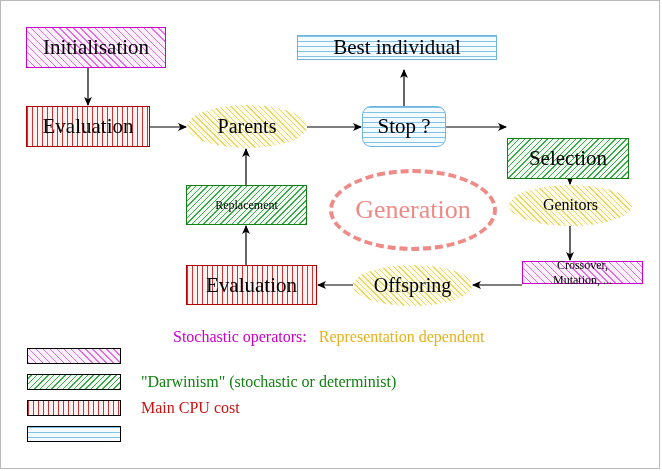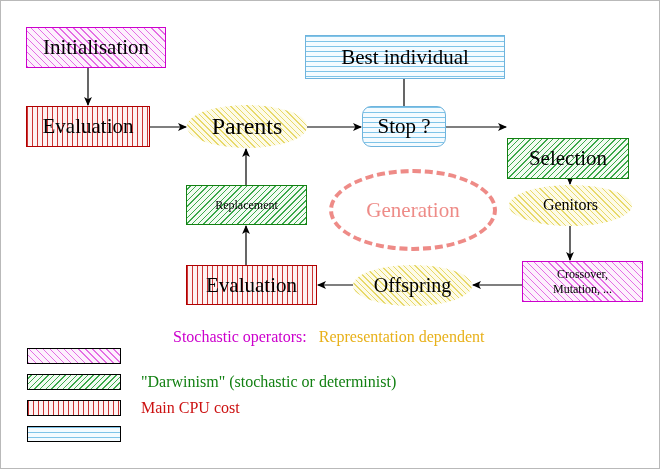--- a/index.html
+++ b/index.html
@@ -58,36 +58,36 @@
   .h-yellow{
     background-color:#fdfbe8;
     background-image:repeating-linear-gradient(45deg,
        #e8d96a 0px,#e8d96a 1px,rgba(0,0,0,0) 1px,rgba(0,0,0,0) 4px);
     border-color:#e3d200;
   }
 
   
   #n-initialisation{left:25px;top:26px;width:140px;height:41px;font-size:21px;}
   #n-evaluation-top{left:25px;top:105px;width:124px;height:41px;font-size:21px;}
-  #n-parents{left:186px;top:104px;width:120px;height:43px;font-size:24px;}
-  #n-best{left:304px;top:34px;width:200px;height:44px;font-size:21px;}
+  #n-parents{left:186px;top:104px;width:120px;height:43px;font-size:20px;}
+  #n-best{left:296px;top:34px;width:200px;height:25px;font-size:21px;}
   #n-stop{left:361px;top:105px;width:84px;height:41px;font-size:21px;border-radius:9px;}
   #n-selection{left:506px;top:105px;width:122px;height:41px;font-size:21px;margin-top:32px;}
   #n-replacement{left:185px;top:184px;width:121px;height:40px;font-size:12px;}
   #n-genitors{left:508px;top:184px;width:123px;height:41px;font-size:16px;}
   #n-evaluation-bot{left:185px;top:264px;width:131px;height:40px;font-size:21px;}
   #n-offspring{left:352px;top:264px;width:119px;height:41px;font-size:20px;}
-  #n-crossover{left:521px;top:260px;width:121px;height:41px;font-size:12px;line-height:1.25;}
+  #n-crossover{left:521px;top:260px;width:121px;height:23px;font-size:12px;line-height:1.25;}
 
   
   #n-generation{
     position:absolute;left:328px;top:168px;width:168px;height:82px;
     border:4px dashed #ee8b87;border-radius:50%;
     display:flex;align-items:center;justify-content:center;
-    color:#ee8b87;font-size:21px;box-sizing:border-box;
+    color:#ee8b87;font-size:26px;box-sizing:border-box;
   }
 
   
   #legend{position:absolute;left:0;top:340px;width:660px;}
   .leg-row{position:absolute;left:26px;height:17px;display:flex;align-items:center;}
   .leg-sw{width:94px;height:16px;border:1px solid #000;box-sizing:border-box;flex:0 0 auto;}
   .leg-txt{margin-left:20px;font-size:16px;white-space:pre;}
   #leg-0{top:6px;align-items:flex-end;}
   #leg-1{top:32px;}
   #leg-2{top:58px;}

